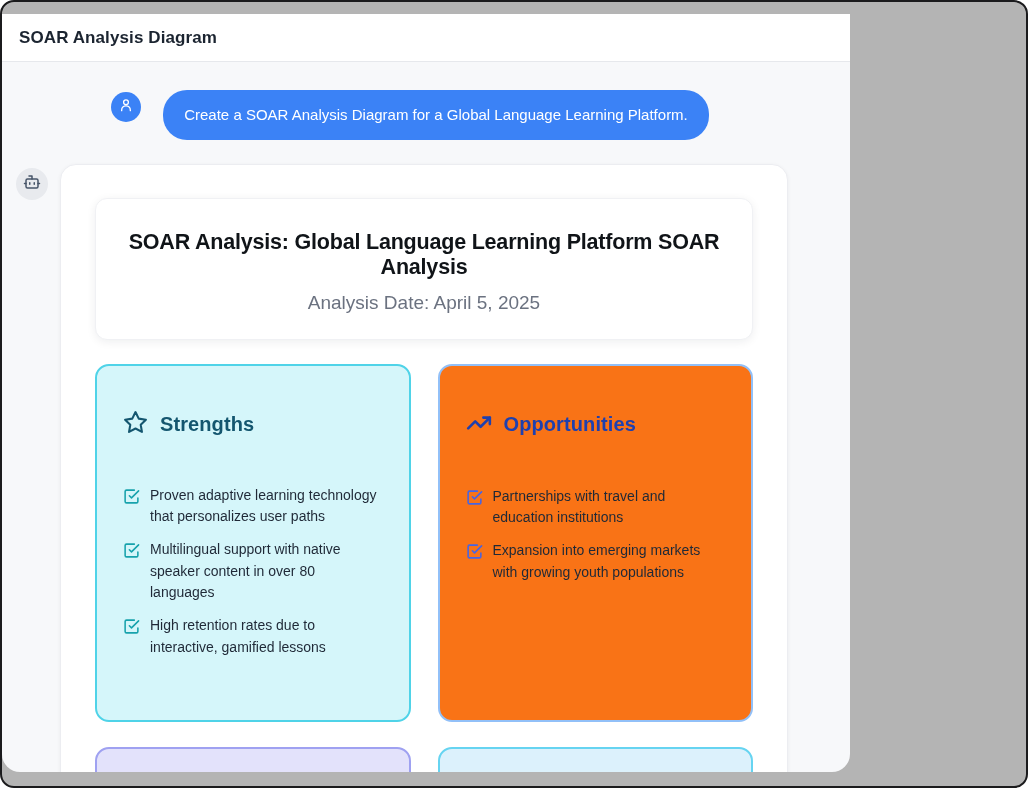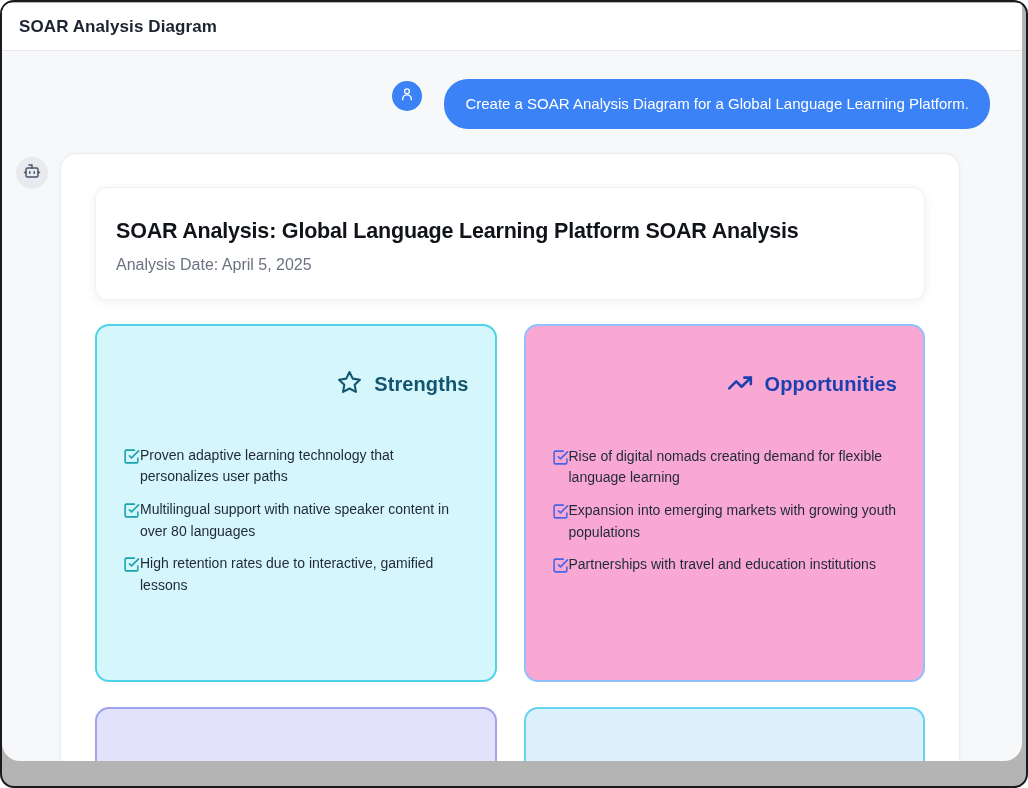--- a/index.html
+++ b/index.html
@@ -8,34 +8,34 @@
   .window {
     position:relative; width:1028px; height:788px;
     border:2px solid #1b1b1d; border-radius:14px; overflow:hidden;
     background:#b4b4b4;
     font-family:"Liberation Sans","DejaVu Sans",sans-serif;
   }
   .gutter-right { position:absolute; top:0; right:0; width:22px; height:100%; }
   .gutter-bottom { position:absolute; left:0; bottom:0; width:100%; height:28px; }
 
   .panel {
-    position:absolute; top:1px; left:0; width:1020px; height:758px;
+    position:absolute; top:12px; left:0; width:848px; height:758px;
     background:#f7f8fa; border-radius:0 0 18px 18px; overflow:hidden;
   }
 
   .app-header {
     height:48px; background:#ffffff; border-bottom:1px solid #e6e8ec;
     display:flex; align-items:center; padding:0 17px;
   }
   .app-title { font-size:17px; font-weight:700; color:#1b2430; letter-spacing:.1px; }
 
   .scroll { height:710px; overflow:hidden; position:relative; }
 
   .chat-row {
-    display:flex; justify-content:flex-end; align-items:flex-start;
+    display:flex; justify-content:center; align-items:flex-start;
     gap:22px; margin:28px 32px 0 0;
   }
   .user-avatar {
     width:30px; height:30px; border-radius:50%; background:#3b82f6;
     display:flex; align-items:center; justify-content:center; flex:none; margin-top:2px;
   }
   .bubble {
     background:#3b82f6; color:#ffffff; font-size:15px; line-height:1.3;
     padding:15px 21px; border-radius:24px; max-width:640px;
   }
@@ -48,44 +48,44 @@
   .big-card {
     margin-left:12px; margin-right:62px; flex:1;
     background:#ffffff; border:1px solid #ecedf1; border-radius:16px;
     box-shadow:0 1px 4px rgba(16,24,40,.05);
     padding:33px 34px; min-height:960px;
   }
 
   .title-card {
     background:#ffffff; border:1px solid #f0f1f4; border-radius:12px;
     box-shadow:0 2px 10px rgba(16,24,40,.07);
-    padding:27px 20px 25px; 
+    padding:27px 20px 25px; text-align:center;
   }
   .report-title { font-size:21.5px; font-weight:700; color:#101418; margin:4px 0 0; letter-spacing:-.2px; }
-  .report-date { font-size:16px; color:#6b7280; margin-top:12px; }
+  .report-date { font-size:19px; color:#6b7280; margin-top:12px; }
 
   .grid { display:grid; grid-template-columns:1fr 1fr; gap:25px 27px; margin-top:24px; }
   .quad { border-radius:14px; border:2px solid transparent; padding:24px 26px; }
   .quad.row1 { min-height:358px; }
   .quad.row2 { height:300px; }
 
   .quad.strengths     { background:#d5f6fa; border-color:#4fd3e8; }
-  .quad.opportunities { background:#f9a8d4; border-color:#92c0f8; }
+  .quad.opportunities { background:#f97316; border-color:#92c0f8; }
   .quad.p-left        { background:#e3e2fb; border-color:#9fa1f1; }
   .quad.p-right       { background:#dcf1fc; border-color:#66d4f1; }
 
-  .quad-head { display:flex; align-items:center; gap:12px; margin-top:20px;justify-content:flex-end; }
+  .quad-head { display:flex; align-items:center; gap:12px; margin-top:20px; }
   .quad-head svg { flex:none; }
   .quad-title { font-size:20px; font-weight:700; letter-spacing:.1px; }
   .strengths .quad-title, .strengths .hicon { color:#14566f; }
   .opportunities .quad-title, .opportunities .hicon { color:#1e40af; }
 
   .quad-list { list-style:none; margin:46px 0 0; padding:0; }
   .quad-list li {
-    display:flex; margin-bottom:11px;
+    display:flex; gap:10px; margin-bottom:11px;
     font-size:14px; line-height:1.55; color:#1f2937;
   }
   .check { flex:none; margin-top:3px; }
   .strengths .check { color:#17a2ac; }
   .opportunities .check { color:#4565e6; }
 </style>
 </head>
 <body>
 
 <div class="window">
@@ -175,35 +175,28 @@
                     </svg>
                 </span>
                 <span class="quad-title">Opportunities</span>
               </div>
               <ul class="quad-list">
                 <li>
                   <span class="check"><svg width="17" height="17" viewBox="0 0 24 24" fill="none" stroke="currentColor" stroke-width="2.2" stroke-linecap="round" stroke-linejoin="round">
                         <polyline points="9 11 12 14 22 4"></polyline>
                         <path d="M21 14v5a2 2 0 0 1-2 2H5a2 2 0 0 1-2-2V5a2 2 0 0 1 2-2h11"></path>
                       </svg></span>
-                  <span>Rise of digital nomads creating demand for flexible language learning</span>
+                  <span>Partnerships with travel and education institutions</span>
                 </li>
                 <li>
                   <span class="check"><svg width="17" height="17" viewBox="0 0 24 24" fill="none" stroke="currentColor" stroke-width="2.2" stroke-linecap="round" stroke-linejoin="round">
                         <polyline points="9 11 12 14 22 4"></polyline>
                         <path d="M21 14v5a2 2 0 0 1-2 2H5a2 2 0 0 1-2-2V5a2 2 0 0 1 2-2h11"></path>
                       </svg></span>
                   <span>Expansion into emerging markets with growing youth populations</span>
-                </li>
-                <li>
-                  <span class="check"><svg width="17" height="17" viewBox="0 0 24 24" fill="none" stroke="currentColor" stroke-width="2.2" stroke-linecap="round" stroke-linejoin="round">
-                        <polyline points="9 11 12 14 22 4"></polyline>
-                        <path d="M21 14v5a2 2 0 0 1-2 2H5a2 2 0 0 1-2-2V5a2 2 0 0 1 2-2h11"></path>
-                      </svg></span>
-                  <span>Partnerships with travel and education institutions</span>
                 </li>
               </ul>
             </section>
 
             <section class="quad p-left row2"></section>
             <section class="quad p-right row2"></section>
 
           </div>
         </div>
       </div>

